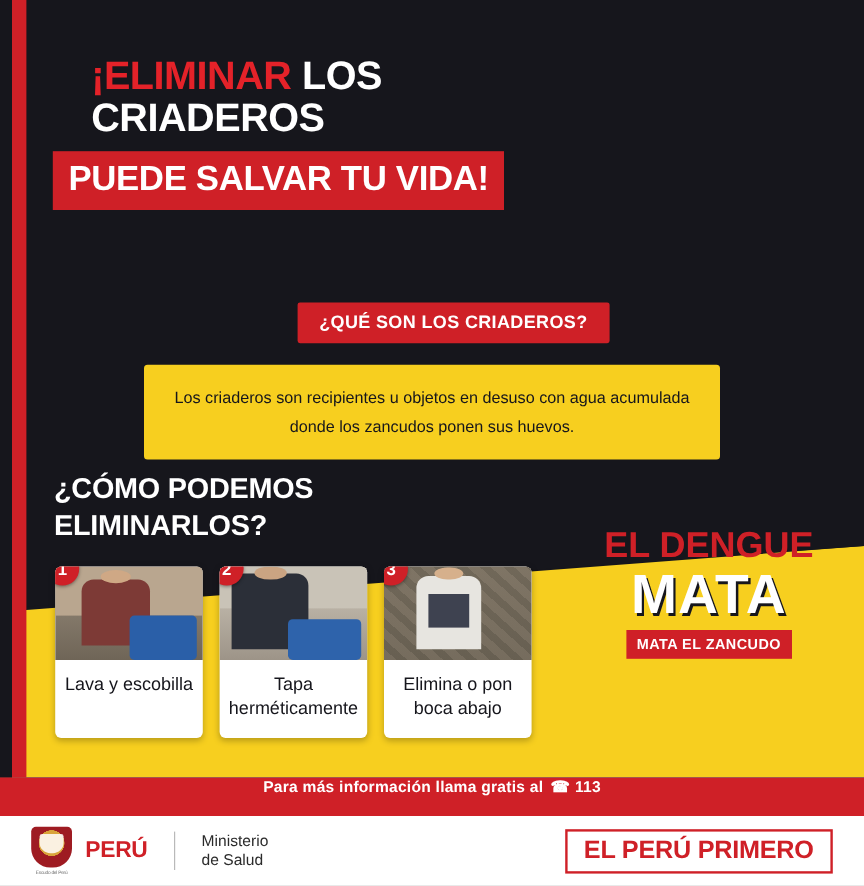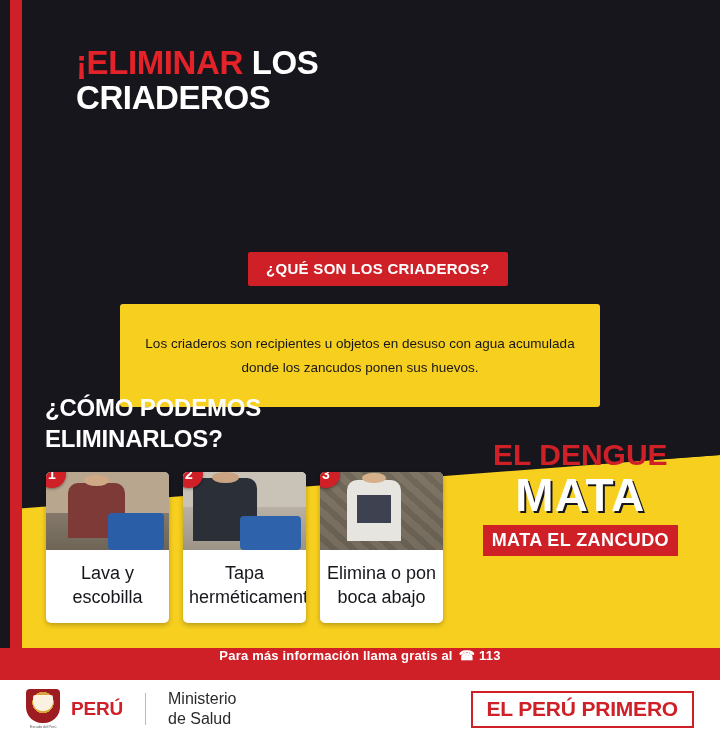--- a/index.html
+++ b/index.html
@@ -113,21 +113,21 @@
     font-size: 15px; font-weight: bold;
     padding: 8px 18px 9px 18px;
     letter-spacing: 0.3px;
     border-radius: 2px;
   }
   .answer-box {
     position: absolute; left: 120px; top: 304px;
     width: 480px;
     background: #f7cf1f;
     border-radius: 3px;
-    padding: 28px 22px;
+    padding: 16px 22px;
     text-align: center;
     color: #16161c;
     font-size: 13.5px;
     line-height: 1.75;
   }
 
   
   .how-title {
     position: absolute; left: 45px; top: 392px;
     color: #ffffff; font-weight: bold;
@@ -142,21 +142,21 @@
     background: #ffffff;
     border-radius: 5px;
     box-shadow: 0 2px 5px rgba(0,0,0,.25);
     overflow: hidden;
     position: relative;
   }
   .card-photo { height: 78px; position: relative; overflow: hidden; }
   .card-label {
     padding: 11px 6px 13px 6px;
     text-align: center;
-    font-size: 18px;
+    font-size: 15px;
     line-height: 1.35;
     color: #16161c;
   }
   .card-num {
     position: absolute; left: -8px; top: -12px;
     width: 28px; height: 28px; border-radius: 50%;
     background: #cf2027; color: #fff;
     font-size: 14px; font-weight: bold;
     display: flex; align-items: center; justify-content: center;
     z-index: 3;
@@ -186,21 +186,21 @@
   .dengue { position: absolute; right: 42px; top: 440px; text-align: center; }
   .d1 { color:#cf2027; font-weight:bold; font-size:30px; letter-spacing:0px; line-height:1; }
   .d2 {
     color:#ffffff; font-weight:bold; font-size:46px; line-height:1;
     margin-top:2px; letter-spacing:1px;
     text-shadow: 2px 2px 0 #16161c;
   }
   .d3 {
     margin-top:7px; display:inline-block;
     background:#cf2027; color:#fff; font-weight:bold;
-    font-size:18px; padding:5px 9px; letter-spacing:0.4px;
+    font-size:12px; padding:5px 9px; letter-spacing:0.4px;
   }
 
   
   .info-bar {
     position: absolute; left: 0; top: 648px; width: 720px; height: 32px;
     background: #cf2027; color: #ffffff;
     display: flex; align-items: flex-start; justify-content: center;
     font-size: 13px; font-weight: bold; letter-spacing: 0.2px;
   }
   .info-bar .phone-icon { margin: 0 4px 0 6px; font-size: 13px; }
@@ -222,21 +222,21 @@
   .escudo:after {
     content:""; position:absolute; left:7px; top:6px; width:20px; height:16px;
     background:#fff; border-radius:2px 2px 9px 9px; opacity:.85;
   }
   .escudo-cap {
     font-size: 4px; color: #6b6b6b; text-align: center; margin-top: 1px;
     letter-spacing: -0.2px;
   }
   .peru-word { color:#cf2027; font-weight:bold; font-size:19px; letter-spacing:-0.2px; }
   .divider-v { width:1px; height:32px; background:#b9b9b9; margin:0 11px; }
-  .minsa { font-size:16px; color:#2b2b2b; line-height:1.25; }
+  .minsa { font-size:13px; color:#2b2b2b; line-height:1.25; }
   .peru-primero {
     border: 2px solid #cf2027;
     padding: 4px 14px 5px 14px;
     color: #cf2027; font-weight: bold; font-size: 21px;
     letter-spacing: -0.2px;
   }
 </style>
 </head>
 <body>
 
@@ -247,20 +247,21 @@
   <div class="dark-wedge-over"></div>
   <div class="left-stripe"></div>
   <div class="left-stripe-dark"></div>
 
 
   <div class="headline">
     <div class="h-line1">
       <span class="red">¡ELIMINAR</span>
       <span>LOS CRIADEROS</span>
     </div>
+    <div class="h-redbar">PUEDE SALVAR TU VIDA!</div>
   </div>
 
   <div class="q-badge">¿QUÉ SON LOS CRIADEROS?</div>
   <div class="answer-box">Los criaderos son recipientes u objetos en desuso con agua acumulada donde los zancudos ponen sus huevos.</div>
 
   <div class="how-title">
     <div>¿CÓMO PODEMOS</div>
     <div>ELIMINARLOS?</div>
   </div>
 

